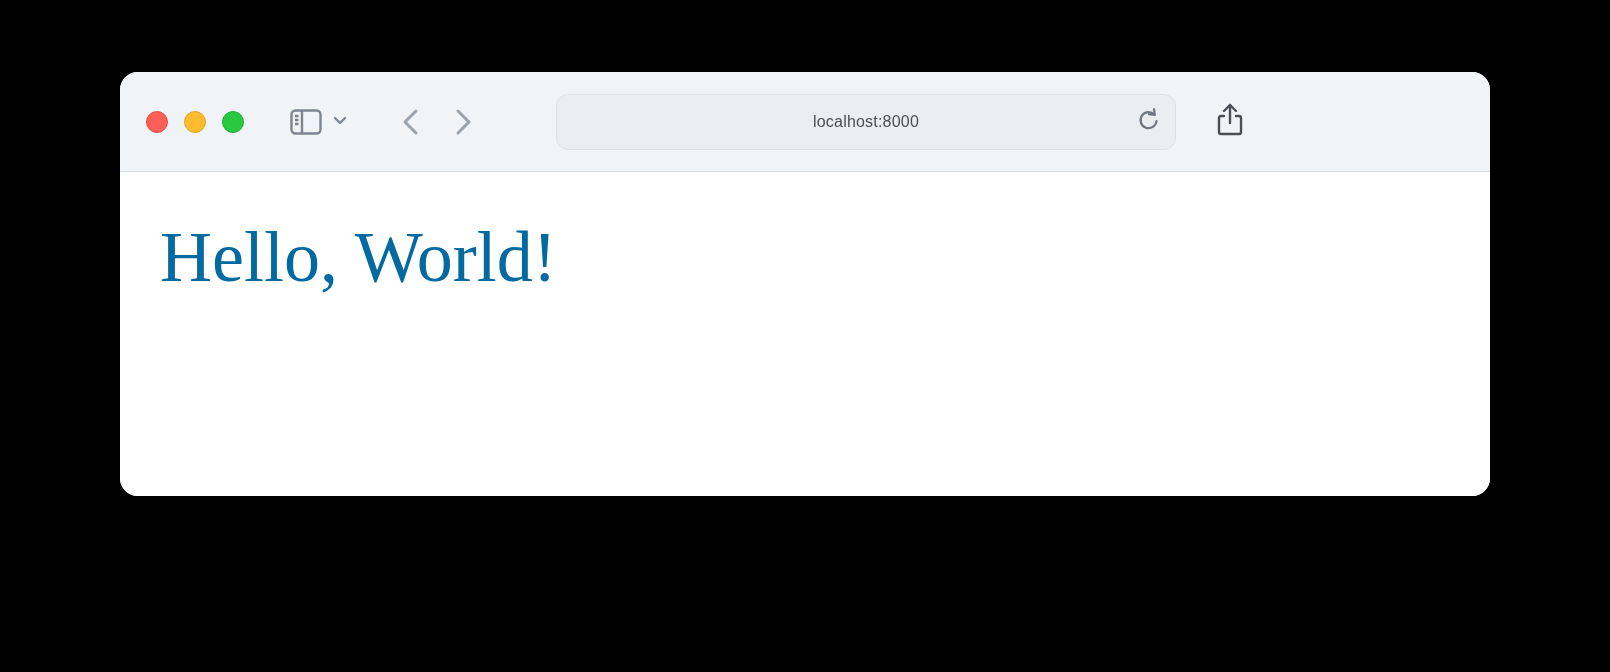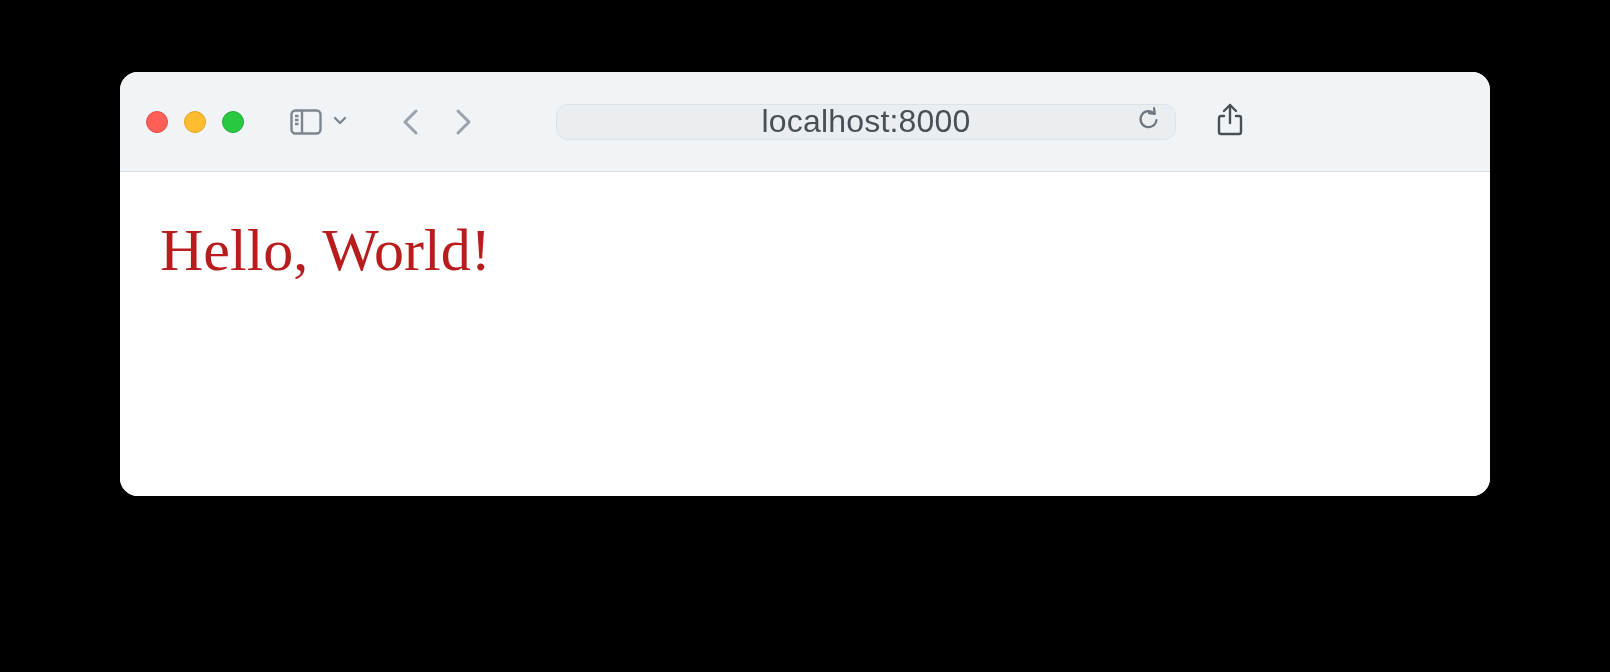--- a/index.html
+++ b/index.html
@@ -61,30 +61,30 @@
     .nav-buttons {
       display: flex;
       gap: 30px;
       margin-left: 40px;
       color: #9aa2ab;
     }
     .nav-btn svg { display: block; }
     .address-bar {
       flex: 0 0 620px;
       margin-left: 70px;
-      height: 36px;
+      height: 56px;
       background: #ebeef1;
       border: 1px solid #dde2e7;
       border-radius: 12px;
       display: flex;
       align-items: center;
       justify-content: center;
       position: relative;
       color: #4a4f55;
-      font-size: 32px;
+      font-size: 16px;
     }
     .address-text {
       color: #4a4f55;
       letter-spacing: 0.2px;
     }
     .reload-icon {
       position: absolute;
       right: 14px;
       color: #6e7680;
     }
@@ -92,23 +92,23 @@
       margin-left: 28px;
       color: #4a4f55;
     }
     .content {
       background: #fff;
       min-height: 324px;
       padding: 44px 40px;
     }
     .page-heading {
       font-family: "Times New Roman", Times, serif;
-      font-size: 60px;
+      font-size: 72px;
       font-weight: 400;
-      color: #b91c1c;
+      color: #0369a1;
     }
   </style>
 </head>
 <body>
 
 <div class="browser-window">
   <div class="toolbar">
 
     <div class="traffic-lights">
       <div class="traffic-light tl-red"></div>

